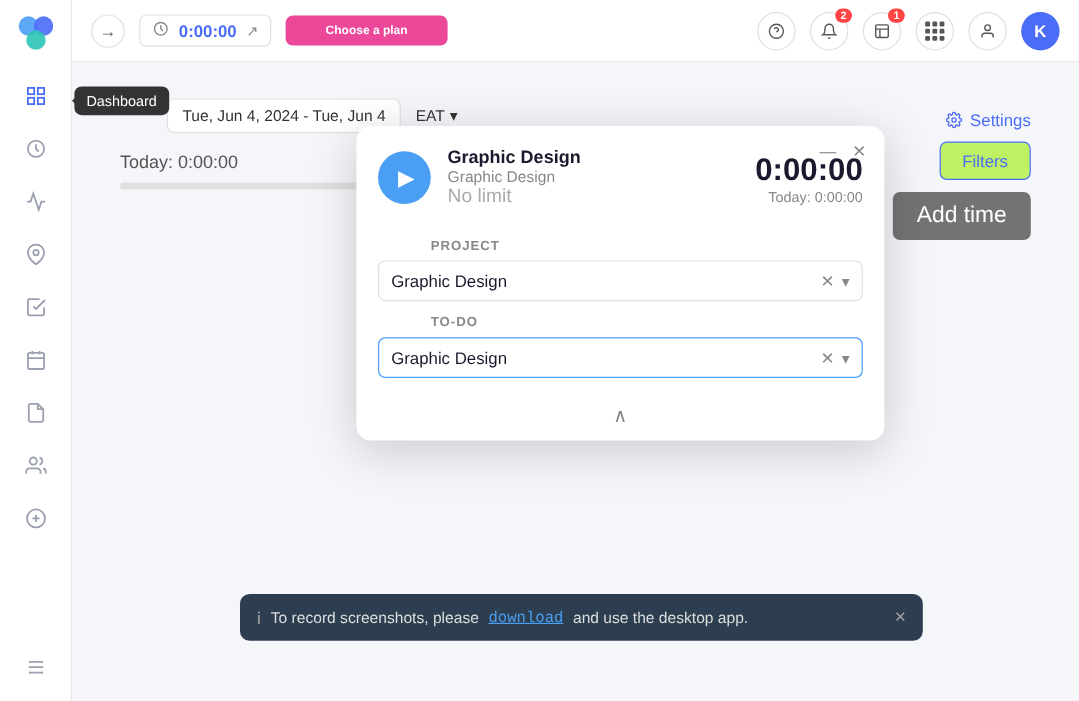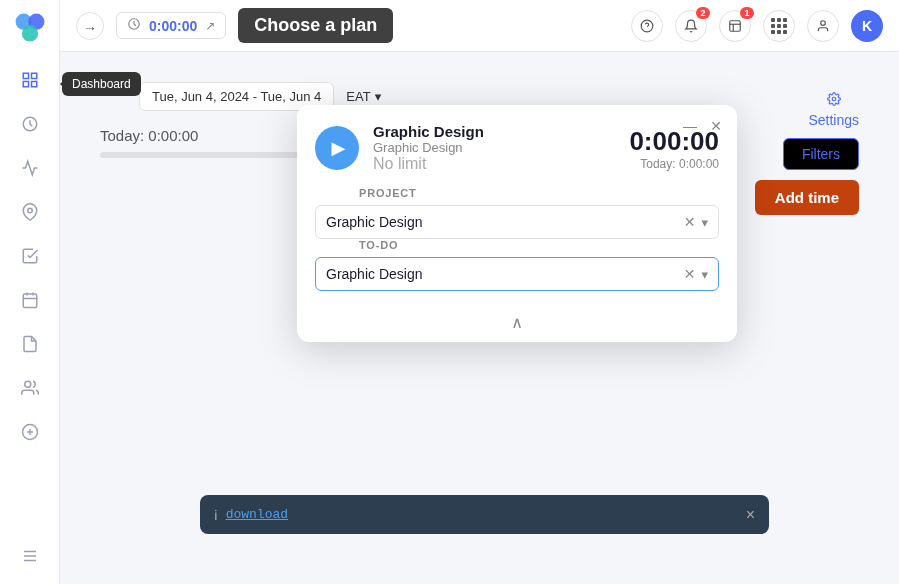--- a/index.html
+++ b/index.html
@@ -31,22 +31,22 @@
       display: flex; align-items: center; justify-content: center; cursor: pointer; color: #555; font-size: 14px;
     }
     .timer-box {
       display: flex; align-items: center; gap: 8px; border: 1px solid #e0e0e0;
       border-radius: 6px; padding: 4px 10px; font-size: 14px; color: #333;
     }
     .timer-icon { color: #888; font-size: 14px; }
     .timer-value { color: #4a6cf7; font-weight: 600; }
     .timer-expand { color: #888; font-size: 12px; }
     .choose-plan-btn {
-      background: #404040; color: #fff; border: none; border-radius: 6px;
-      padding: 7px 16px; font-size: 18px; font-weight: 600; cursor: pointer;
+      background: #ec4899; color: #fff; border: none; border-radius: 6px;
+      padding: 7px 33px; font-size: 10px; font-weight: 600; cursor: pointer;
     }
     .topbar-spacer { flex: 1; }
     .topbar-icons { display: flex; align-items: center; gap: 12px; }
     .topbar-icon-btn {
       width: 32px; height: 32px; display: flex; align-items: center; justify-content: center;
       border-radius: 50%; border: 1px solid #e0e0e0; cursor: pointer; font-size: 14px; color: #555; position: relative;
     }
     .topbar-badge {
       position: absolute; top: -4px; right: -4px; background: #f44; color: #fff;
       font-size: 9px; font-weight: 700; border-radius: 8px; padding: 1px 4px; min-width: 14px; text-align: center;
@@ -70,29 +70,29 @@
       display: flex; align-items: center; gap: 12px; margin-bottom: 16px;
     }
     .date-badge {
       background: #fff; border: 1px solid #e0e0e0; border-radius: 6px;
       padding: 6px 12px; font-size: 13px; color: #333; margin-left: 39px;
     }
     .timezone-badge {
       display: flex; align-items: center; gap: 4px; font-size: 13px; color: #333; cursor: pointer;
     }
     .settings-link {
-      display: flex; align-items: center; gap: 6px; color: #4a6cf7; font-size: 14px; cursor: pointer; margin-left: auto; flex-direction: column;
+      display: flex; align-items: center; gap: 6px; color: #4a6cf7; font-size: 14px; cursor: pointer; margin-left: auto;
     }
     .filters-btn {
-      border: 1px solid #4a6cf7; color: #4a6cf7; background: #000000; border-radius: 6px;
+      border: 1px solid #4a6cf7; color: #4a6cf7; background: #bef264; border-radius: 6px;
       padding: 7px 18px; font-size: 14px; cursor: pointer;
     }
     .add-time-btn {
-      background: #c2410c; color: #fff; border: none; border-radius: 6px;
-      padding: 9px 20px; font-size: 15px; font-weight: 700; cursor: pointer;
+      background: #737373; color: #fff; border: none; border-radius: 6px;
+      padding: 9px 20px; font-size: 19px; font-weight: 400; cursor: pointer;
     }
     .today-label {
       font-size: 15px; color: #555; margin-bottom: 8px;
     }
     .progress-bar-bg {
       height: 6px; background: #e0e0e0; border-radius: 3px; width: 100%;
     }
 
     
     .dashboard-tooltip {
@@ -133,21 +133,21 @@
       display: flex; align-items: center; justify-content: center; font-size: 14px; color: #888;
     }
     .modal-minimize-btn {
       position: absolute; top: 10px; right: 36px; width: 22px; height: 22px;
       border-radius: 50%; background: none; border: none; cursor: pointer;
       display: flex; align-items: center; justify-content: center; font-size: 14px; color: #888;
     }
     .modal-body { padding: 0 18px 16px; }
     .modal-field-label {
       font-size: 11px; font-weight: 700; color: #888; text-transform: uppercase;
-      letter-spacing: 0.8px; margin-bottom: 6px;  padding-left: 44px;
+      letter-spacing: 0.8px; margin-bottom: 6px; margin-top: 12px; padding-left: 44px;
     }
     .modal-select {
       display: flex; align-items: center; border: 1.5px solid #4a9ff5; border-radius: 6px;
       padding: 8px 10px; background: #fff; cursor: pointer; gap: 6px;
     }
     .modal-select-default { border-color: #e0e0e0; }
     .modal-select-text { flex: 1; font-size: 14px; color: #1a1a2e; }
     .modal-select-x { color: #888; font-size: 14px; cursor: pointer; }
     .modal-select-chevron { color: #888; font-size: 13px; }
     .modal-collapse-btn {
@@ -373,15 +373,17 @@
     </div>
   </div>
 
   <div class="modal-collapse-btn">
     <span>∧</span>
   </div>
 </div>
 
 <div class="notif-banner">
   <span class="notif-icon">ℹ</span>
+  <span>To record screenshots, please</span>
   <span class="notif-link">download</span>
+  <span> and use the desktop app.</span>
   <button class="notif-close">×</button>
 </div>
 
 </body></html>

